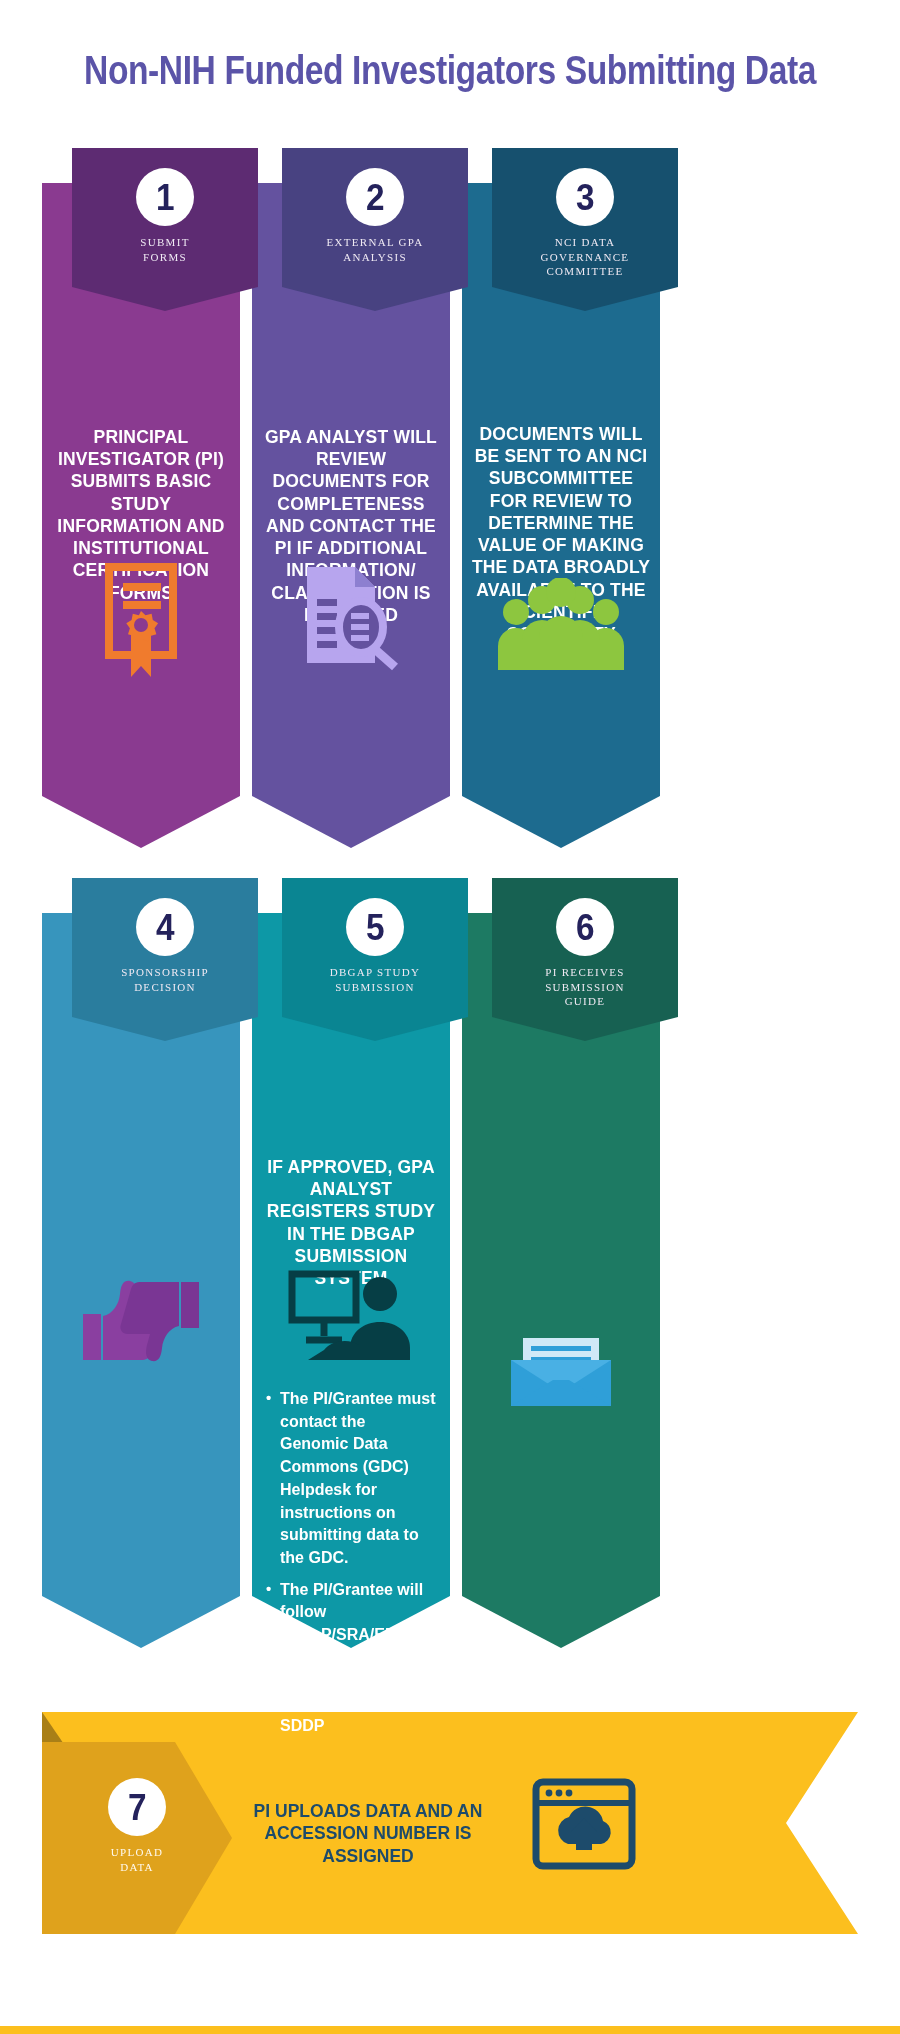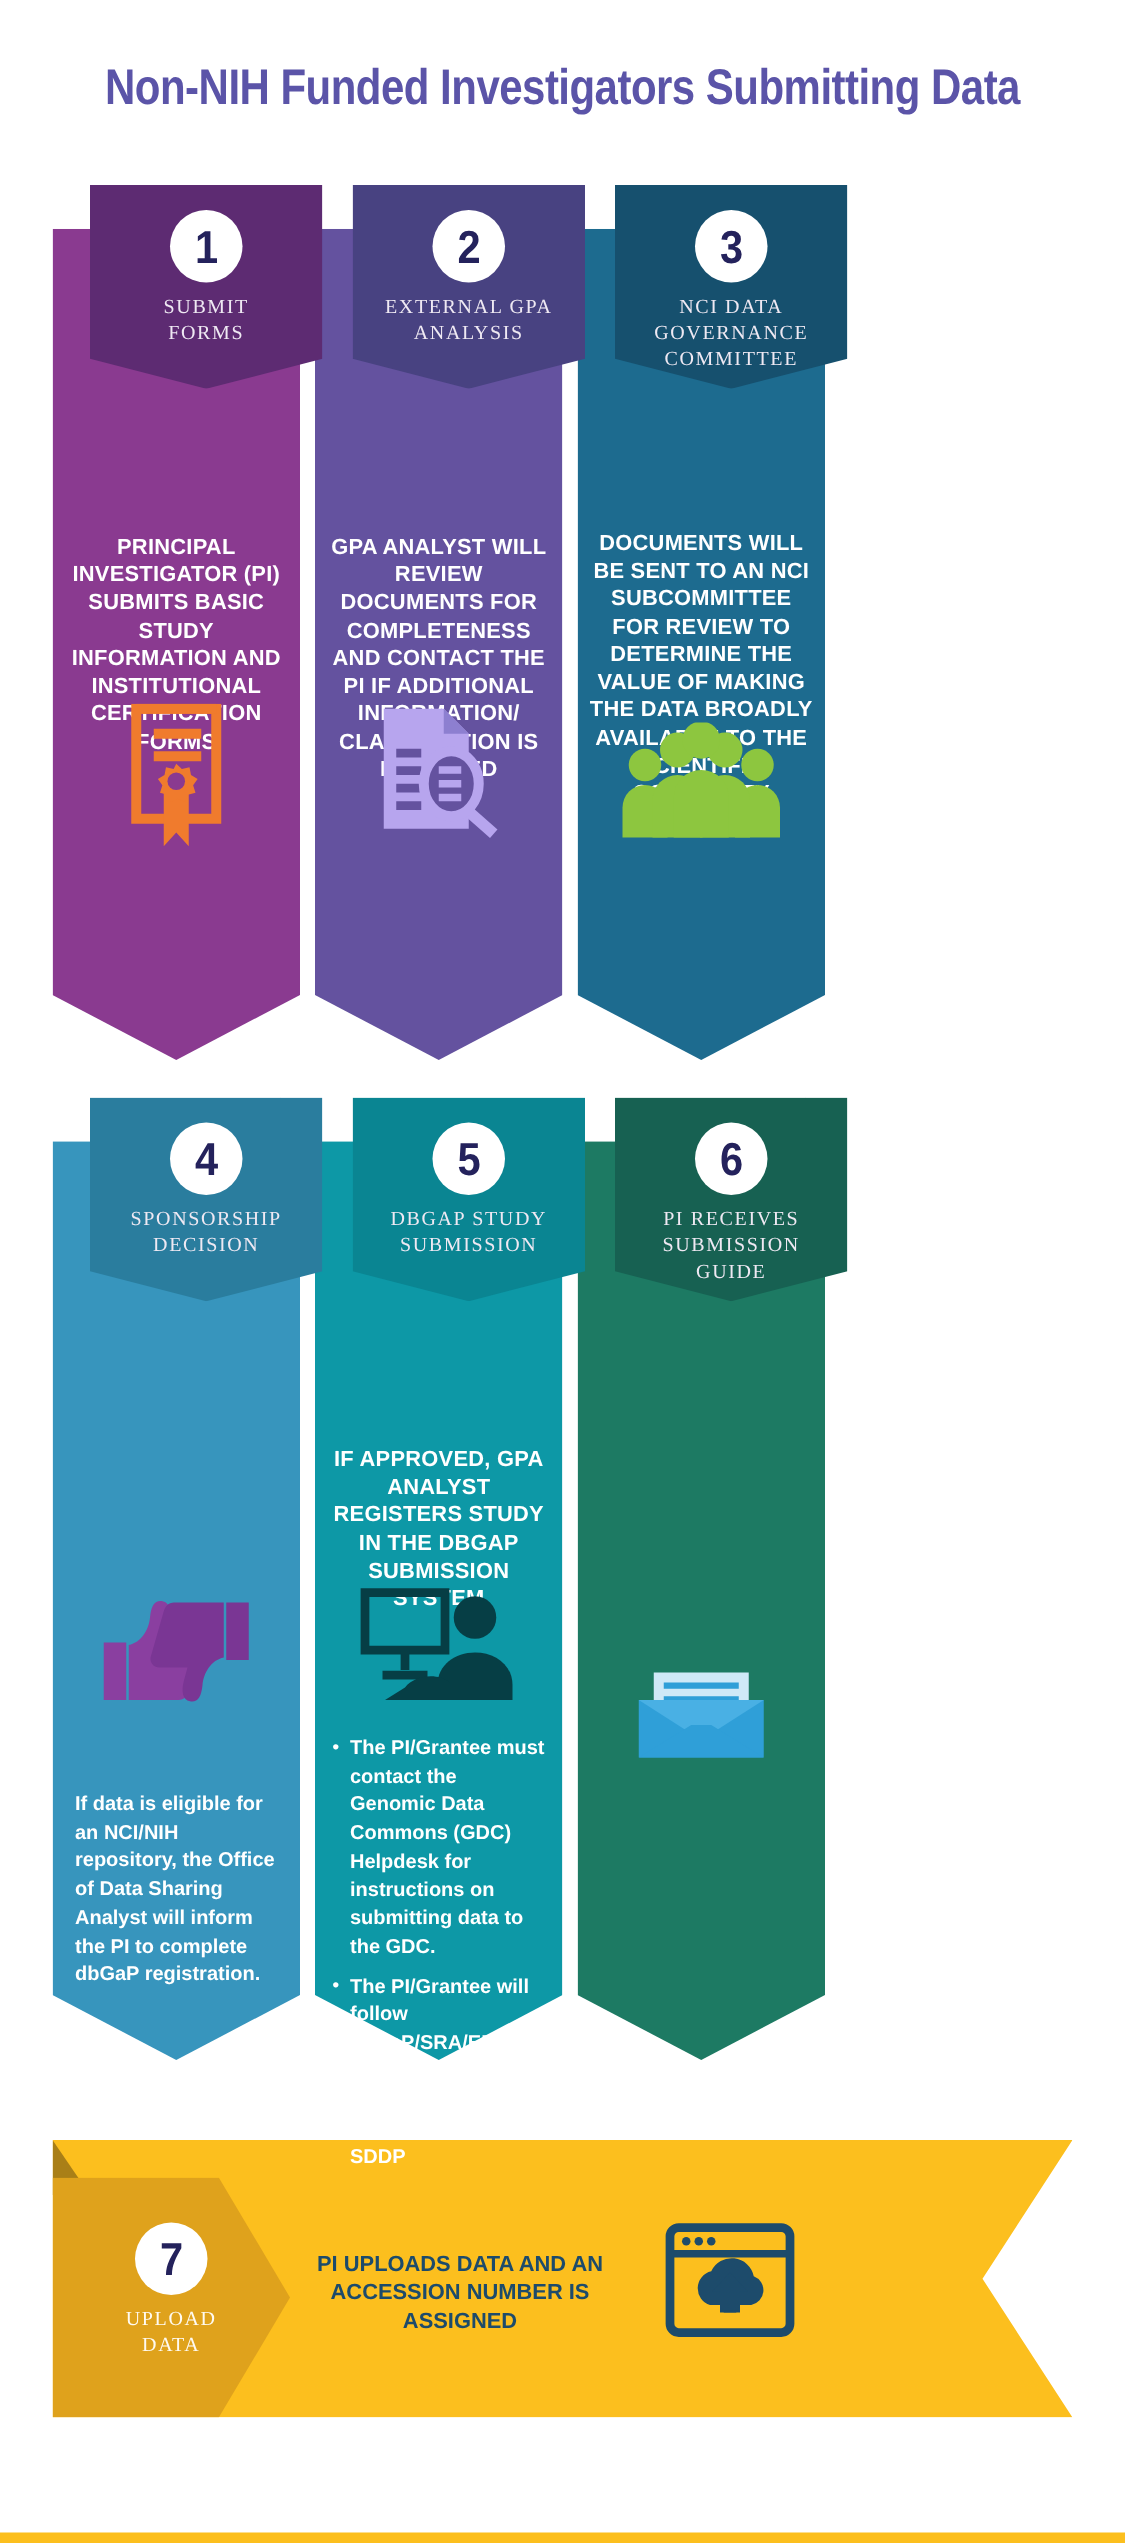--- a/index.html
+++ b/index.html
@@ -67,21 +67,21 @@
     font-family:"Liberation Sans Narrow","Liberation Sans",sans-serif;
     font-weight:bold;
     font-size:37px;
     color:#24225c;
     line-height:1;
     transform:scaleX(0.9);
   }
   .steplabel {
     margin-top:9px;
     font-family:"Liberation Serif", serif;
-    font-size:16px;
+    font-size:11px;
     letter-spacing:1.3px;
     color:#efe9f3;
     text-align:center;
     line-height:1.32;
     text-transform:uppercase;
     padding:0 6px;
   }
 
   .headline {
     position:absolute;
@@ -259,21 +259,20 @@
         <g fill="#8a3fa0">
           <path d="M6 36 h18 v46 h-18 z"></path>
           <path d="M26 82 v-44 c10 -2 16 -12 17 -22 c1 -10 4 -14 10 -13 c6 1 7 8 5 16 l-3 11 h22 c6 0 9 5 7 10 l-10 35 c-2 6 -5 7 -10 7 z"></path>
         </g>
         <g fill="#7a3694" transform="translate(128,86) rotate(180)">
           <path d="M6 36 h18 v46 h-18 z"></path>
           <path d="M26 82 v-44 c10 -2 16 -12 17 -22 c1 -10 4 -14 10 -13 c6 1 7 8 5 16 l-3 11 h22 c6 0 9 5 7 10 l-10 35 c-2 6 -5 7 -10 7 z"></path>
         </g>
       </svg>
       </div>
-      <div class="subnote" style="top: 555px; left: 18px; width: 162px;">If data is eligible for an NCI/NIH repository, the Office of Data Sharing Analyst will inform the PI to complete dbGaP registration.</div>
     </div>
     <div class="card" style="left: 252px; width: 198px; height: 770px;">
       <div class="body" style="background: rgb(13, 152, 166); height: 735px;"></div>
       <div class="fold" style="background: rgb(4, 85, 94); left: 182px; top: 0px;"></div>
       <div class="banner" style="background: rgb(10, 133, 146); left: 30px; width: 186px; height: 163px;">
         <div class="numcircle">
           <span>5</span>
         </div>
         <div class="steplabel">dbGaP STUDY<br>SUBMISSION</div>
       </div>

